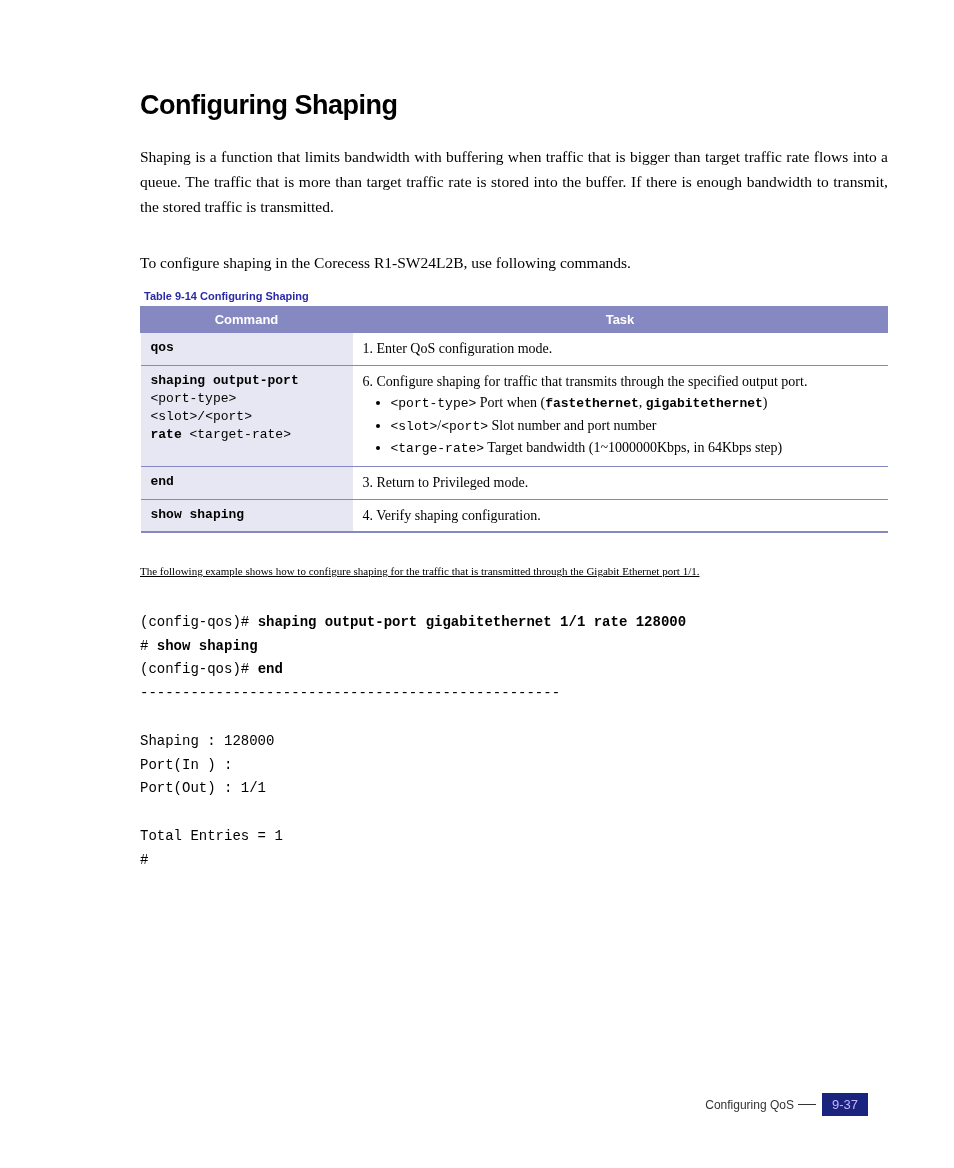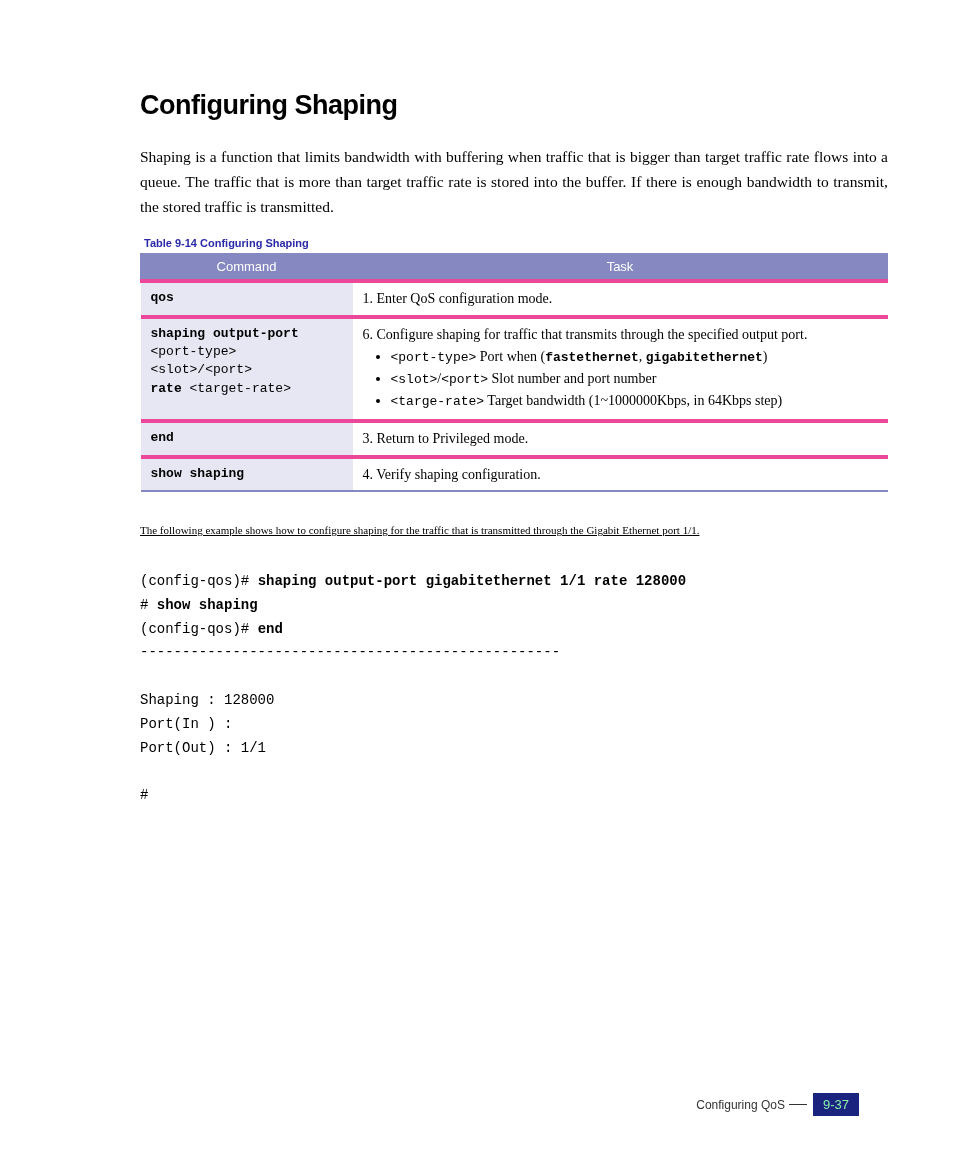--- a/index.html
+++ b/index.html
@@ -44,29 +44,29 @@
   }
   table.cmdtable {
     border-collapse: collapse;
     width: 100%;
     font-size: 14px;
   }
   table.cmdtable th {
     background: #8688c2;
     color: #fff;
     font-family: Arial, sans-serif;
-    font-weight: normal;
+    font-weight: bold;
     font-size: 13px;
     padding: 5px 8px;
     border: 1px solid #8688c2;
     text-align: center;
   }
   table.cmdtable th:first-child { width: 195px; }
   table.cmdtable td {
-    border-top: 4px solid #ec4899;
+    border-top: 1px solid #ec4899;
     border-bottom: 1px solid #8688c2;
     padding: 6px 10px;
     vertical-align: top;
     line-height: 1.4;
   }
   table.cmdtable tr:last-child td {
     border-bottom: 2px solid #8688c2;
   }
   table.cmdtable td.cmdcol {
     background: #e7e7f3;
@@ -87,39 +87,39 @@
   .example {
     font-family: "Courier New", monospace;
     font-size: 14px;
     line-height: 1.7;
     margin-top: 30px;
   }
   .example .b { font-weight: bold; }
   .footer {
     position: absolute;
     bottom: 52px;
-    right: 95px;
+    right: 86px;
     display: flex;
     align-items: center;
   }
   .footer-label {
     font-family: Arial, sans-serif;
     font-size: 12px;
     color: #333;
   }
   .footer-line {
     display: inline-block;
     width: 18px;
     border-top: 1px solid #333;
     vertical-align: middle;
     margin: 0 6px 0 4px;
   }
   .footer-pagebox {
     background: #1a237e;
-    color: #86efac;
+    color: #c4b5fd;
     font-family: Arial, sans-serif;
     font-size: 13px;
     padding: 4px 10px;
   }
   p.body3 {
     font-size: 11px;
     line-height: 1.6;
     margin: 30px 16px 0 0;
     text-align: justify;
     text-decoration: underline;
@@ -127,20 +127,21 @@
 </style>
 </head>
 <body>
 
 <div class="page">
 
   <h1>Configuring Shaping</h1>
 
   <p class="body">Shaping is a function that limits bandwidth with buffering when traffic that is bigger than target traffic rate flows into a queue. The traffic that is more than target traffic rate is stored into the buffer. If there is enough bandwidth to transmit, the stored traffic is transmitted.</p>
 
+  <p class="body2">To configure shaping in the Corecess R1-SW24L2B, use following commands.</p>
 
   <div class="tablecaption">Table 9-14   Configuring Shaping</div>
 
   <table class="cmdtable">
     <thead>
       <tr>
         <th>Command</th>
         <th>Task</th>
       </tr>
     </thead>
@@ -187,20 +188,21 @@
   <div class="example">
     <div><span>(config-qos)# </span><span class="b">shaping output-port gigabitethernet 1/1 rate 128000</span></div>
     <div><span># </span><span class="b">show shaping</span></div>
     <div><span>(config-qos)# </span><span class="b">end</span></div>
     <div>--------------------------------------------------</div>
     <div>&nbsp;</div>
     <div>Shaping          : 128000</div>
     <div>Port(In )        :</div>
     <div>Port(Out)        : 1/1</div>
     <div>&nbsp;</div>
+    <div>Total Entries = 1</div>
     <div>#</div>
   </div>
 
   <div class="footer">
     <span class="footer-label">Configuring QoS</span>
     <span class="footer-line"></span>
     <span class="footer-pagebox">9-37</span>
   </div>
 
 </div>

